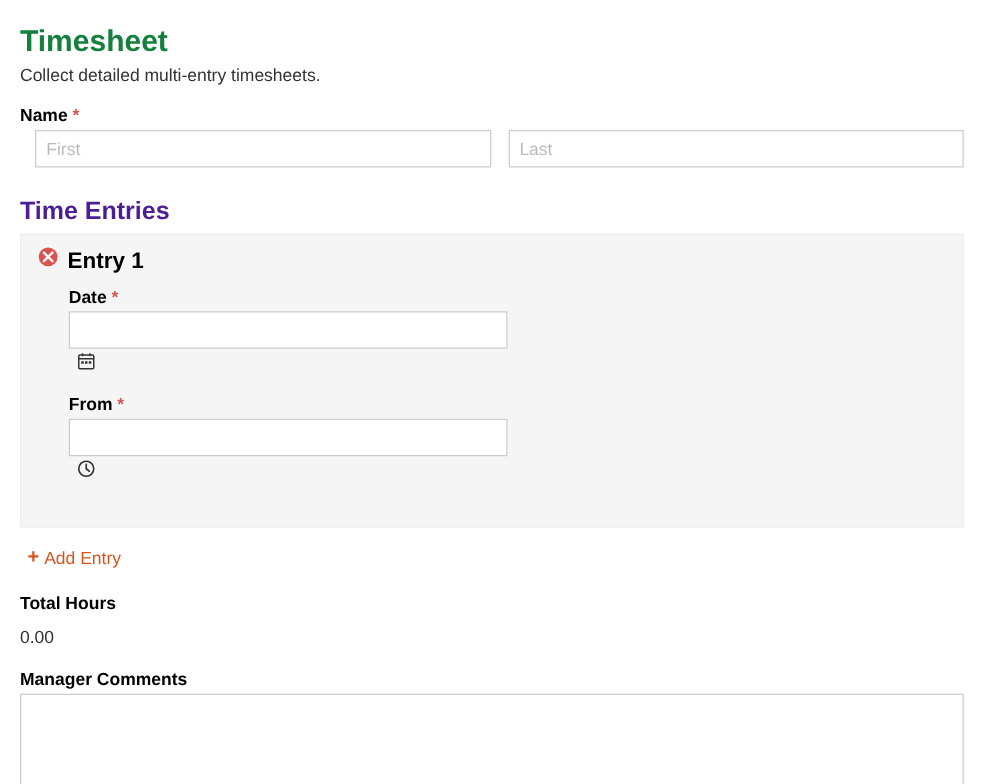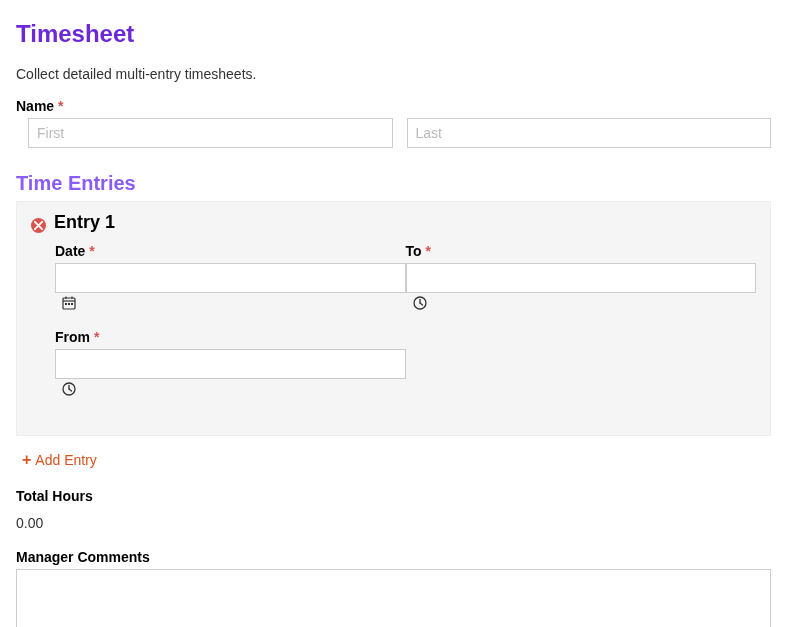--- a/index.html
+++ b/index.html
@@ -5,43 +5,43 @@
   * { box-sizing: border-box; }
   body {
     font-family: Arial, Helvetica, sans-serif;
     margin: 0;
     padding: 16px;
     color: #333;
     font-size: 14px;
     background: #fff;
     width: 787px;
   }
-  h1 { font-size: 24px; margin: 4px 0 18px 0; font-weight: bold; color: #6d28d9; }
+  h1 { font-size: 24px; margin: 4px 0 4px 0; font-weight: bold; color: #15803d; }
   .subtitle { margin: 0 0 16px 0; }
-  h2 { font-size: 20px; margin: 0 0 6px 0; font-weight: bold; color: #8b5cf6; }
+  h2 { font-size: 20px; margin: 0 0 6px 0; font-weight: bold; color: #4c1d95; }
   .field-label { font-weight: bold; color: #000; display: block; margin-bottom: 4px; }
   .req { color: #d9534f; }
   .row-names { display: flex; gap: 14px; margin-bottom: 24px; padding-left: 12px; }
   .row-names .col { flex: 1; }
   input[type="text"], textarea {
     width: 100%;
     border: 1px solid #ccc;
     padding: 6px 8px;
     font-size: 14px;
     font-family: inherit;
     color: #333;
   }
   input::placeholder { color: #bbb; }
   .panel {
     background: #f5f5f5;
     border: 1px solid #eee;
     padding: 10px 14px 20px 14px;
     margin-bottom: 10px;
   }
-  .entry-header { display: flex; align-items: flex-end; gap: 8px; margin-bottom: 10px; }
+  .entry-header { display: flex; align-items: flex-start; gap: 8px; margin-bottom: 10px; }
   .remove-btn {
     width: 15px; height: 15px; border-radius: 50%;
     background: #d9534f; color: #fff;
     display: inline-flex; align-items: center; justify-content: center;
     font-size: 11px; line-height: 1; cursor: pointer;
     font-weight: bold;
   }
   .entry-title { font-size: 18px; font-weight: bold; color: #000; }
   .entry-fields { display: flex; }
   .entry-col-left { flex: 1; padding-left: 24px; }
@@ -117,33 +117,20 @@
         <span class="icon-slot">
           <svg width="14" height="14" viewBox="0 0 14 14">
               <circle cx="7" cy="7" r="6" fill="none" stroke="#333" stroke-width="1.3"></circle>
               <line x1="7" y1="7" x2="7" y2="3.5" stroke="#333" stroke-width="1.3" stroke-linecap="round"></line>
               <line x1="7" y1="7" x2="9.5" y2="9" stroke="#333" stroke-width="1.3" stroke-linecap="round"></line>
             </svg>
         </span>
       </div>
     </div>
     <div class="entry-col-right">
-      <div class="field-group">
-        <label class="field-label">
-          <span>To</span> <span class="req">*</span>
-        </label>
-        <input type="text" class="small-input" style="">
-        <span class="icon-slot">
-          <svg width="14" height="14" viewBox="0 0 14 14">
-              <circle cx="7" cy="7" r="6" fill="none" stroke="#333" stroke-width="1.3"></circle>
-              <line x1="7" y1="7" x2="7" y2="3.5" stroke="#333" stroke-width="1.3" stroke-linecap="round"></line>
-              <line x1="7" y1="7" x2="9.5" y2="9" stroke="#333" stroke-width="1.3" stroke-linecap="round"></line>
-            </svg>
-        </span>
-      </div>
     </div>
   </div>
 </div>
 
 <div class="add-link">
   <span class="plus-icon">+</span>
   <span>Add Entry</span>
 </div>
 
 <div class="total-label">Total Hours</div>

